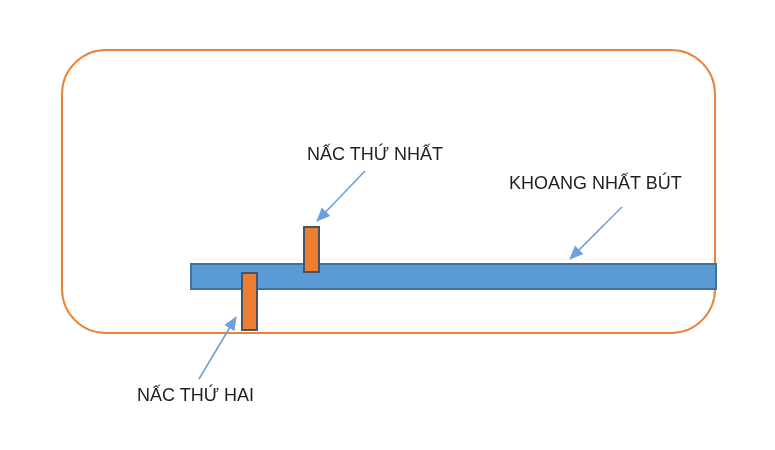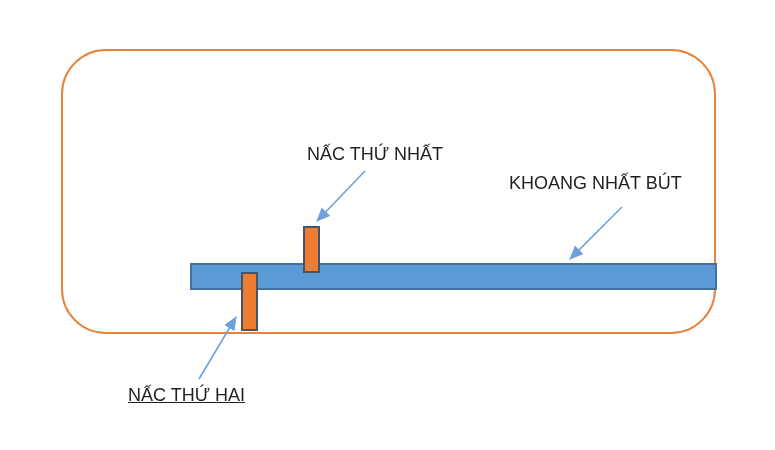--- a/index.html
+++ b/index.html
@@ -57,21 +57,21 @@
   .label {
     position: absolute;
     font-size: 18px;
     line-height: 22px;
     color: #1F1F1F;
     white-space: nowrap;
     z-index: 4;
   }
   .label1 { left: 307px; top: 143px; text-align: right; }
   .label2 { left: 509px; top: 172px; }
-  .label3 { left: 128px; top: 384px; text-decoration: underline; }
+  .label3 { left: 137px; top: 384px; }
   .arrows {
     position: absolute;
     left: 0;
     top: 0;
     width: 775px;
     height: 450px;
     z-index: 5;
     pointer-events: none;
   }
 </style>

